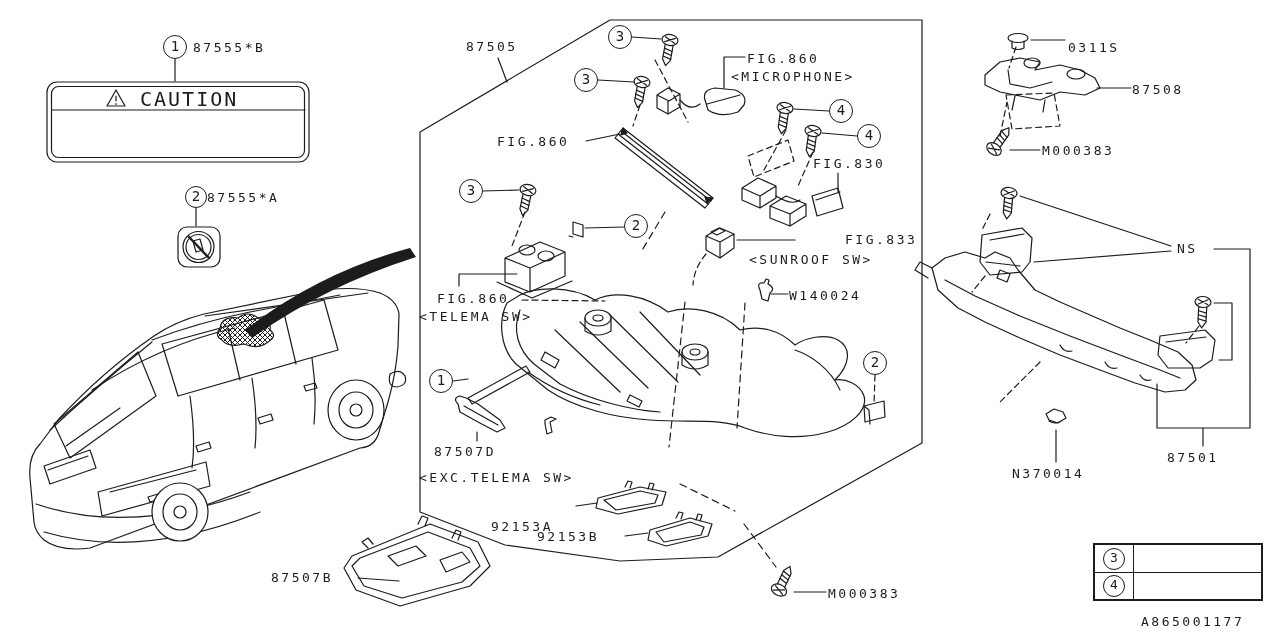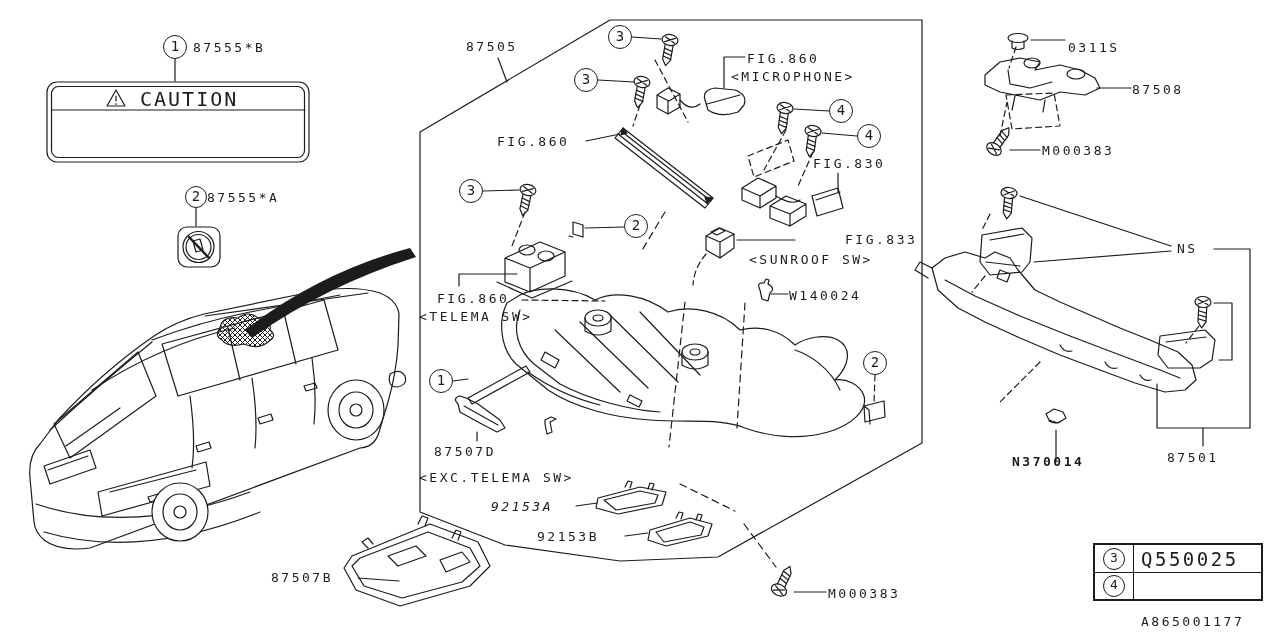--- a/index.html
+++ b/index.html
@@ -272,40 +272,39 @@
 
   <div class="lbl" style="left:437px;top:289px;">FIG.860</div>
   <div class="lbl" style="left:419px;top:307px;">&lt;TELEMA SW&gt;</div>
 
   <div class="co" style="left:429px;top:369px;">1</div>
   <div class="co" style="left:863px;top:351px;">2</div>
 
   <div class="lbl" style="left:434px;top:442px;">87507D</div>
   <div class="lbl" style="left:419px;top:460px;margin-top:8px;">&lt;EXC.TELEMA SW&gt;</div>
 
-  <div class="lbl" style="left:491px;top:497px;font-style:italic;">92153A</div>
+  <div class="lbl" style="left:491px;top:517px;">92153A</div>
   <div class="lbl" style="left:537px;top:527px;">92153B</div>
 
   <div class="lbl" style="left:828px;top:584px;">M000383</div>
 
   <div class="lbl" style="left:1068px;top:32px;margin-top:6px;">0311S</div>
   <div class="lbl" style="left:1132px;top:80px;">87508</div>
   <div class="lbl" style="left:1042px;top:141px;">M000383</div>
   <div class="lbl" style="left:1177px;top:239px;">NS</div>
-  <div class="lbl" style="left:1012px;top:452px;font-weight:bold;">N370014</div>
+  <div class="lbl" style="left:1012px;top:464px;">N370014</div>
   <div class="lbl" style="left:1167px;top:448px;">87501</div>
 
   <div class="lbl" style="left:271px;top:568px;">87507B</div>
 
   <div class="legend">
     <div class="row">
       <div class="c1">
           <span class="co">3</span>
         </div>
-      <div class="c2">Q550025</div>
     </div>
     <div class="row">
       <div class="c1">
           <span class="co">4</span>
         </div>
     </div>
   </div>
 
   <div class="lbl" style="left:1141px;top:612px;">A865001177</div>
 

